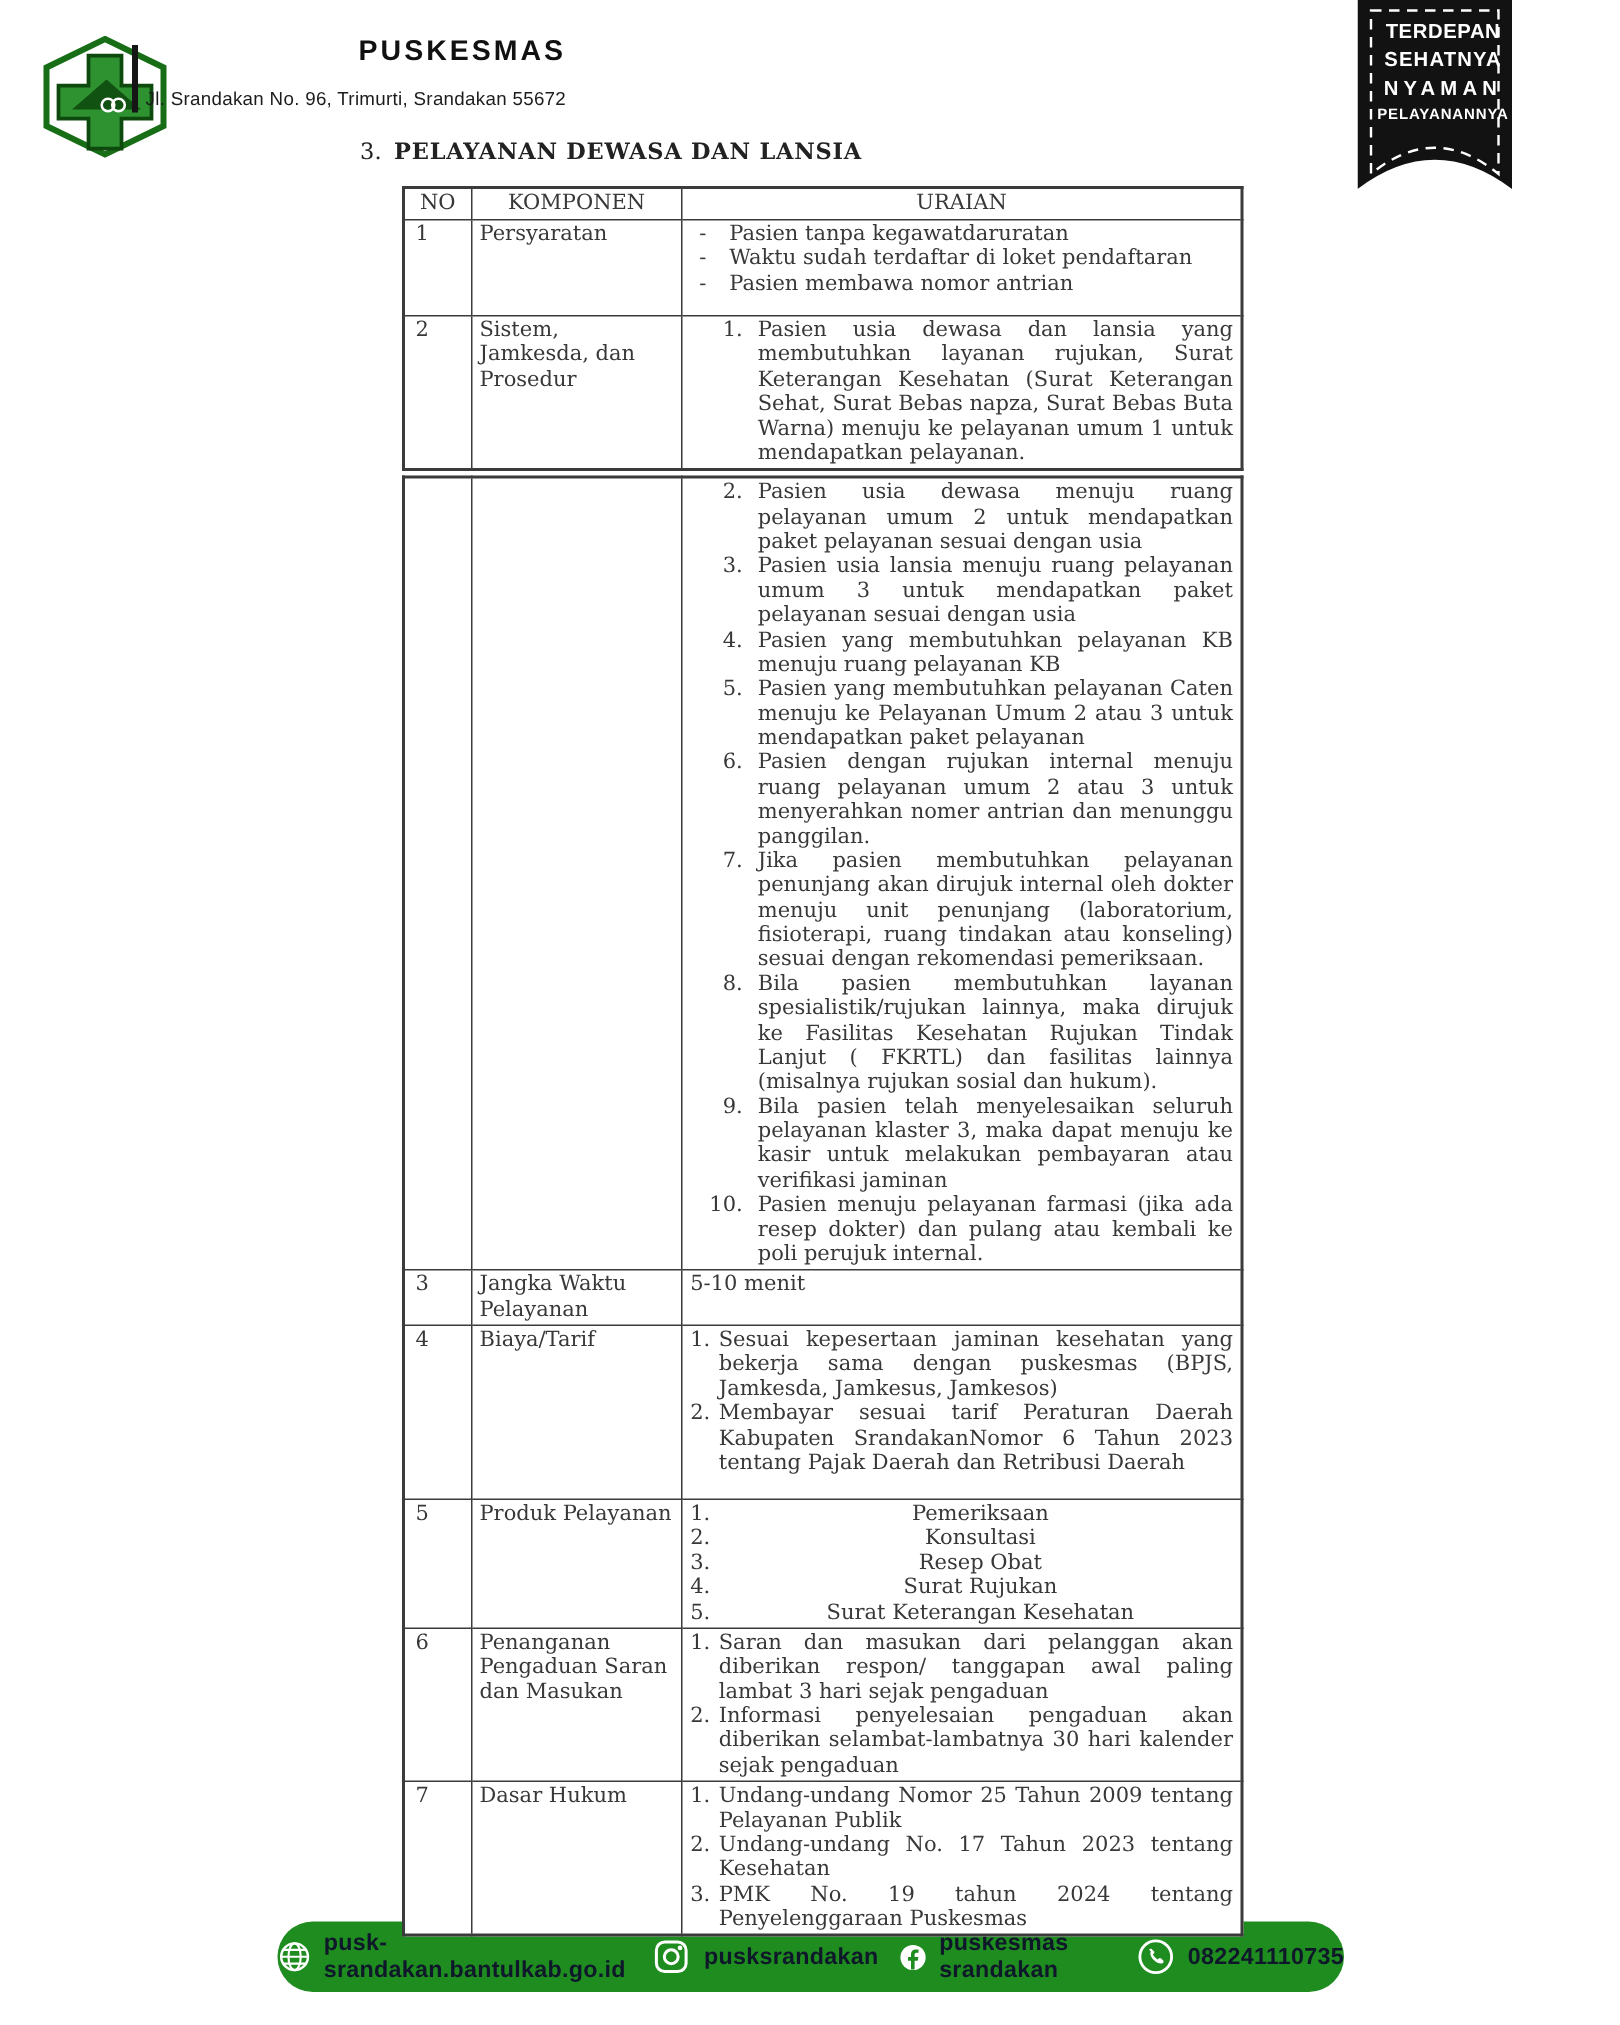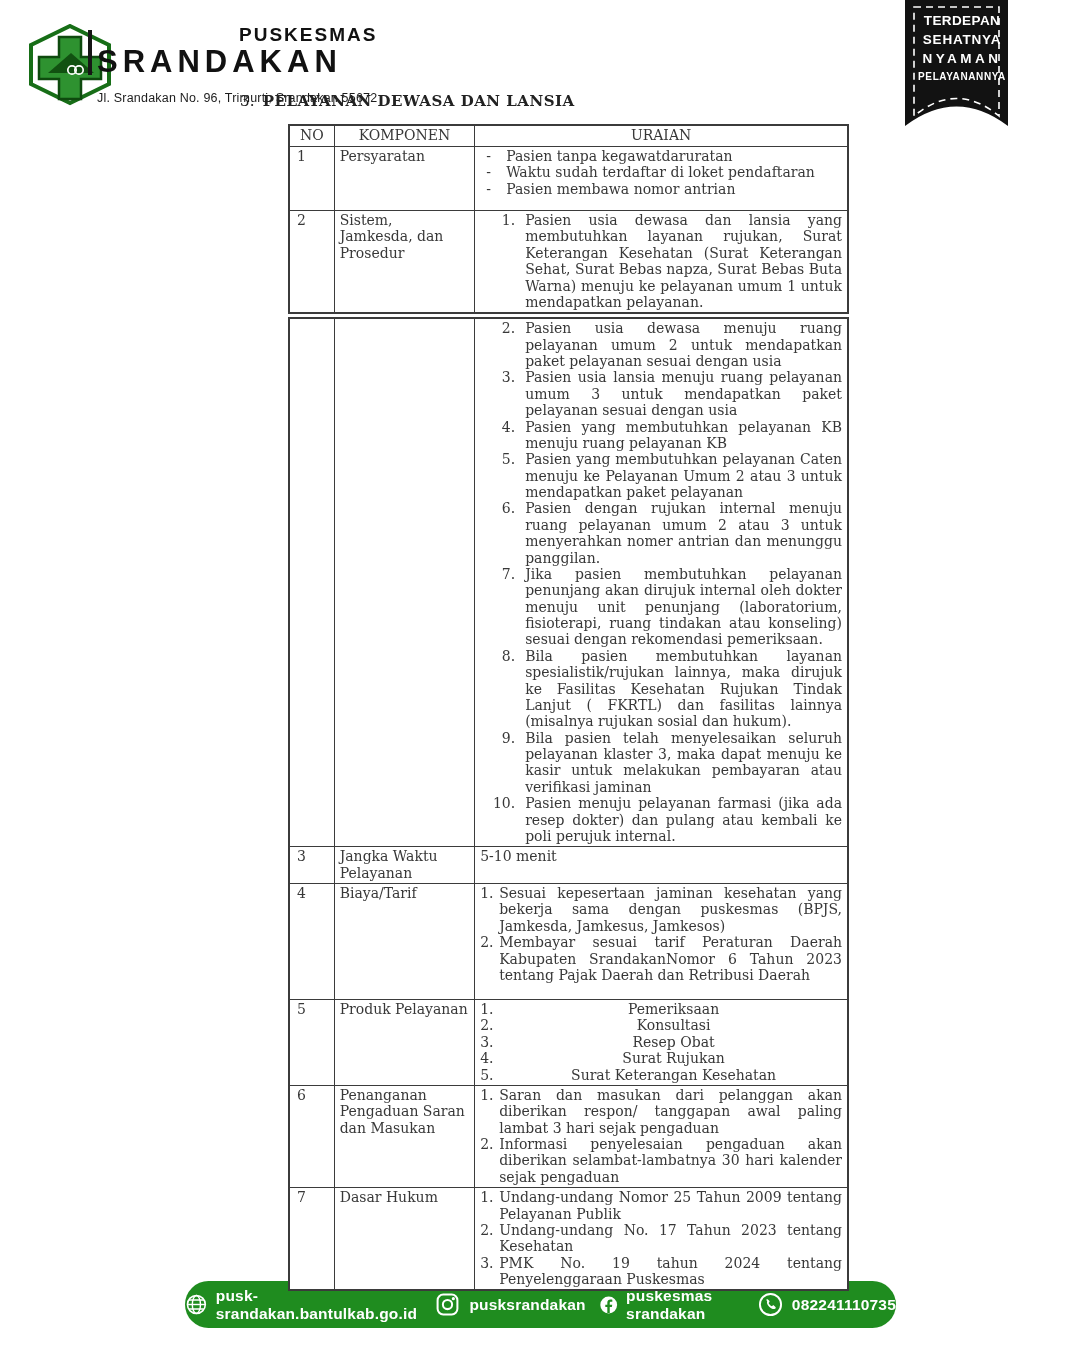--- a/index.html
+++ b/index.html
@@ -23,21 +23,21 @@
   .rl2{top:32px;font-size:13.5px;letter-spacing:0.8px;}
   .rl3{top:51px;font-size:13.5px;letter-spacing:3.5px;}
   .rl4{top:71px;font-size:10px;letter-spacing:0.6px;}
 
   
   .doc-title{position:absolute;left:240px;top:92px;font-size:15px;letter-spacing:0.2px;color:#222;}
   .doc-title .tnum{font-weight:normal;margin-right:8px;}
   .doc-title .ttext{font-weight:bold;letter-spacing:0.5px;}
 
   
-  .tables{position:absolute;left:268px;top:124px;width:561px;z-index:2;margin-left:20px;}
+  .tables{position:absolute;left:268px;top:124px;width:561px;z-index:2;}
   table{border-collapse:collapse;table-layout:fixed;width:561px;background:#fff;
         border:2px solid #3b3b3b;}
   table + table{margin-top:3px;}
   col.c-no{width:45px;} col.c-komp{width:140px;} col.c-ur{width:372px;}
   th,td{border:1px solid #3b3b3b;vertical-align:top;padding:1px 5px 2px 5px;
         font-size:14px;line-height:1.17;font-weight:normal;}
   th{text-align:center;height:18px;padding:1px 2px;}
   td.no{padding-left:7px;}
   .li{display:flex;}
   .li .tx{flex:1;text-align:justify;}
@@ -51,40 +51,39 @@
   
   .p .m{width:18px;min-width:18px;text-align:left;margin-right:7px;}
   .p .tx{text-align:center;}
   .h-r1{height:64px;} .h-r2a{height:97px;} .h-r2b{height:528px;}
   .h-r3{height:31px;} .h-r4{height:116px;} .h-r5{height:82px;}
   .h-r6{height:99px;} .h-r7{height:94px;}
 
   
   .pill{position:absolute;left:185px;top:1281px;width:711px;height:47px;background:#1f8c1f;
         border-radius:24px;z-index:1;display:flex;align-items:center;justify-content:center;
-        gap:13px;color:#ffffff;font-family:"Liberation Sans",sans-serif;font-weight:bold;}
+        gap:13px;color:#0f172a;font-family:"Liberation Sans",sans-serif;font-weight:bold;}
   .f-item{display:flex;align-items:center;gap:8px;font-size:15.5px;letter-spacing:0.2px;}
   .f-item svg{display:block;}
 </style>
 </head>
 <body>
 
 <div>
 
   <svg class="logo" viewBox="0 0 88 82">
     <polygon points="44,2 83,21 83,60 44,79 5,60 5,21" fill="#ffffff" stroke="#176e17" stroke-width="4"></polygon>
     <path d="M33 13 h22 v20 h20 v22 h-20 v20 h-22 v-20 h-20 v-22 h20 Z" fill="#2e9230" stroke="#0e4a0e" stroke-width="2.5"></path>
     <polygon points="22,49 45,29 68,49" fill="#115111"></polygon>
     <circle cx="46" cy="46" r="4.2" fill="none" stroke="#ffffff" stroke-width="1.7"></circle>
     <circle cx="53" cy="46" r="4.2" fill="none" stroke="#ffffff" stroke-width="1.7"></circle>
   </svg>
   <div class="brand-bar"></div>
   <div class="brand">
     <div class="brand-top">PUSKESMAS</div>
-    <div class="brand-name">SRANDAKAN</div>
     <div class="brand-addr">Jl. Srandakan No. 96, Trimurti, Srandakan 55672</div>
   </div>
 
   <div class="ribbon">
     <svg width="103" height="130" viewBox="0 0 103 130">
       <path d="M0 0 H103 V126 Q51.5 87 0 126 Z" fill="#121212"></path>
       <path d="M9 7 H94 V116 Q51.5 81 9 116 Z" fill="none" stroke="#ffffff" stroke-width="1.6" stroke-dasharray="7 5"></path>
     </svg>
     <div class="rl rl1">TERDEPAN</div>
     <div class="rl rl2">SEHATNYA</div>

